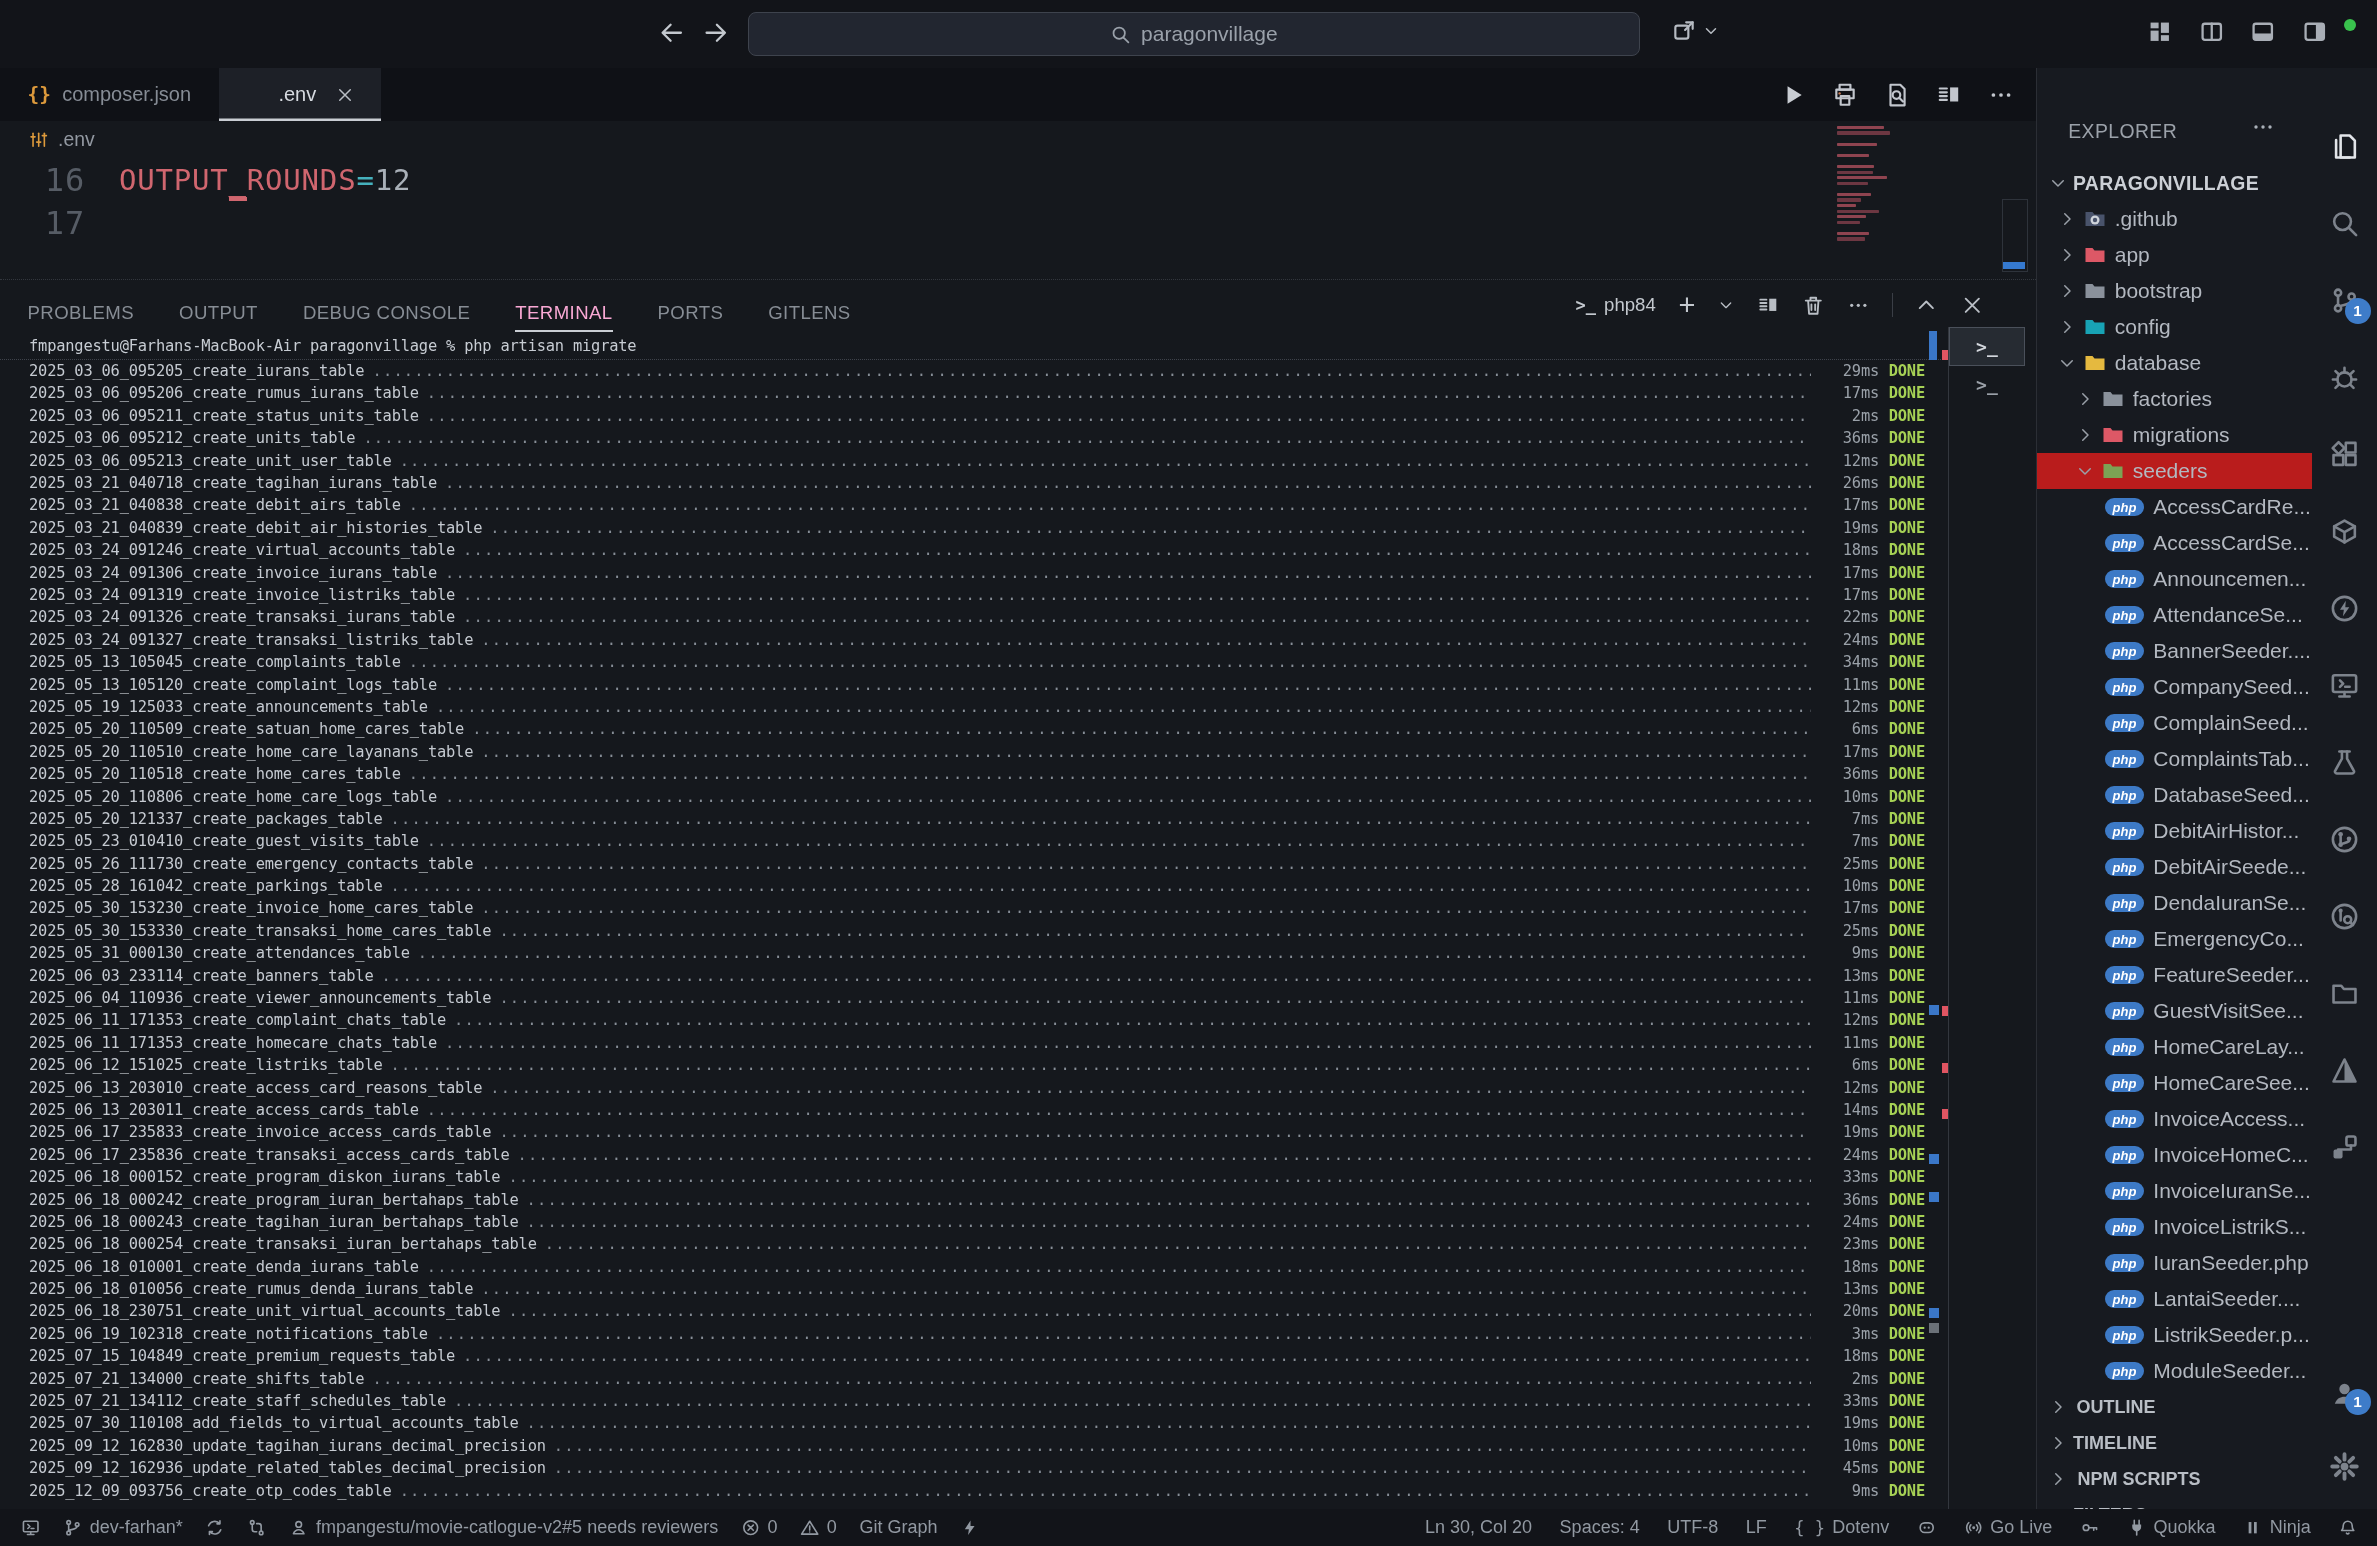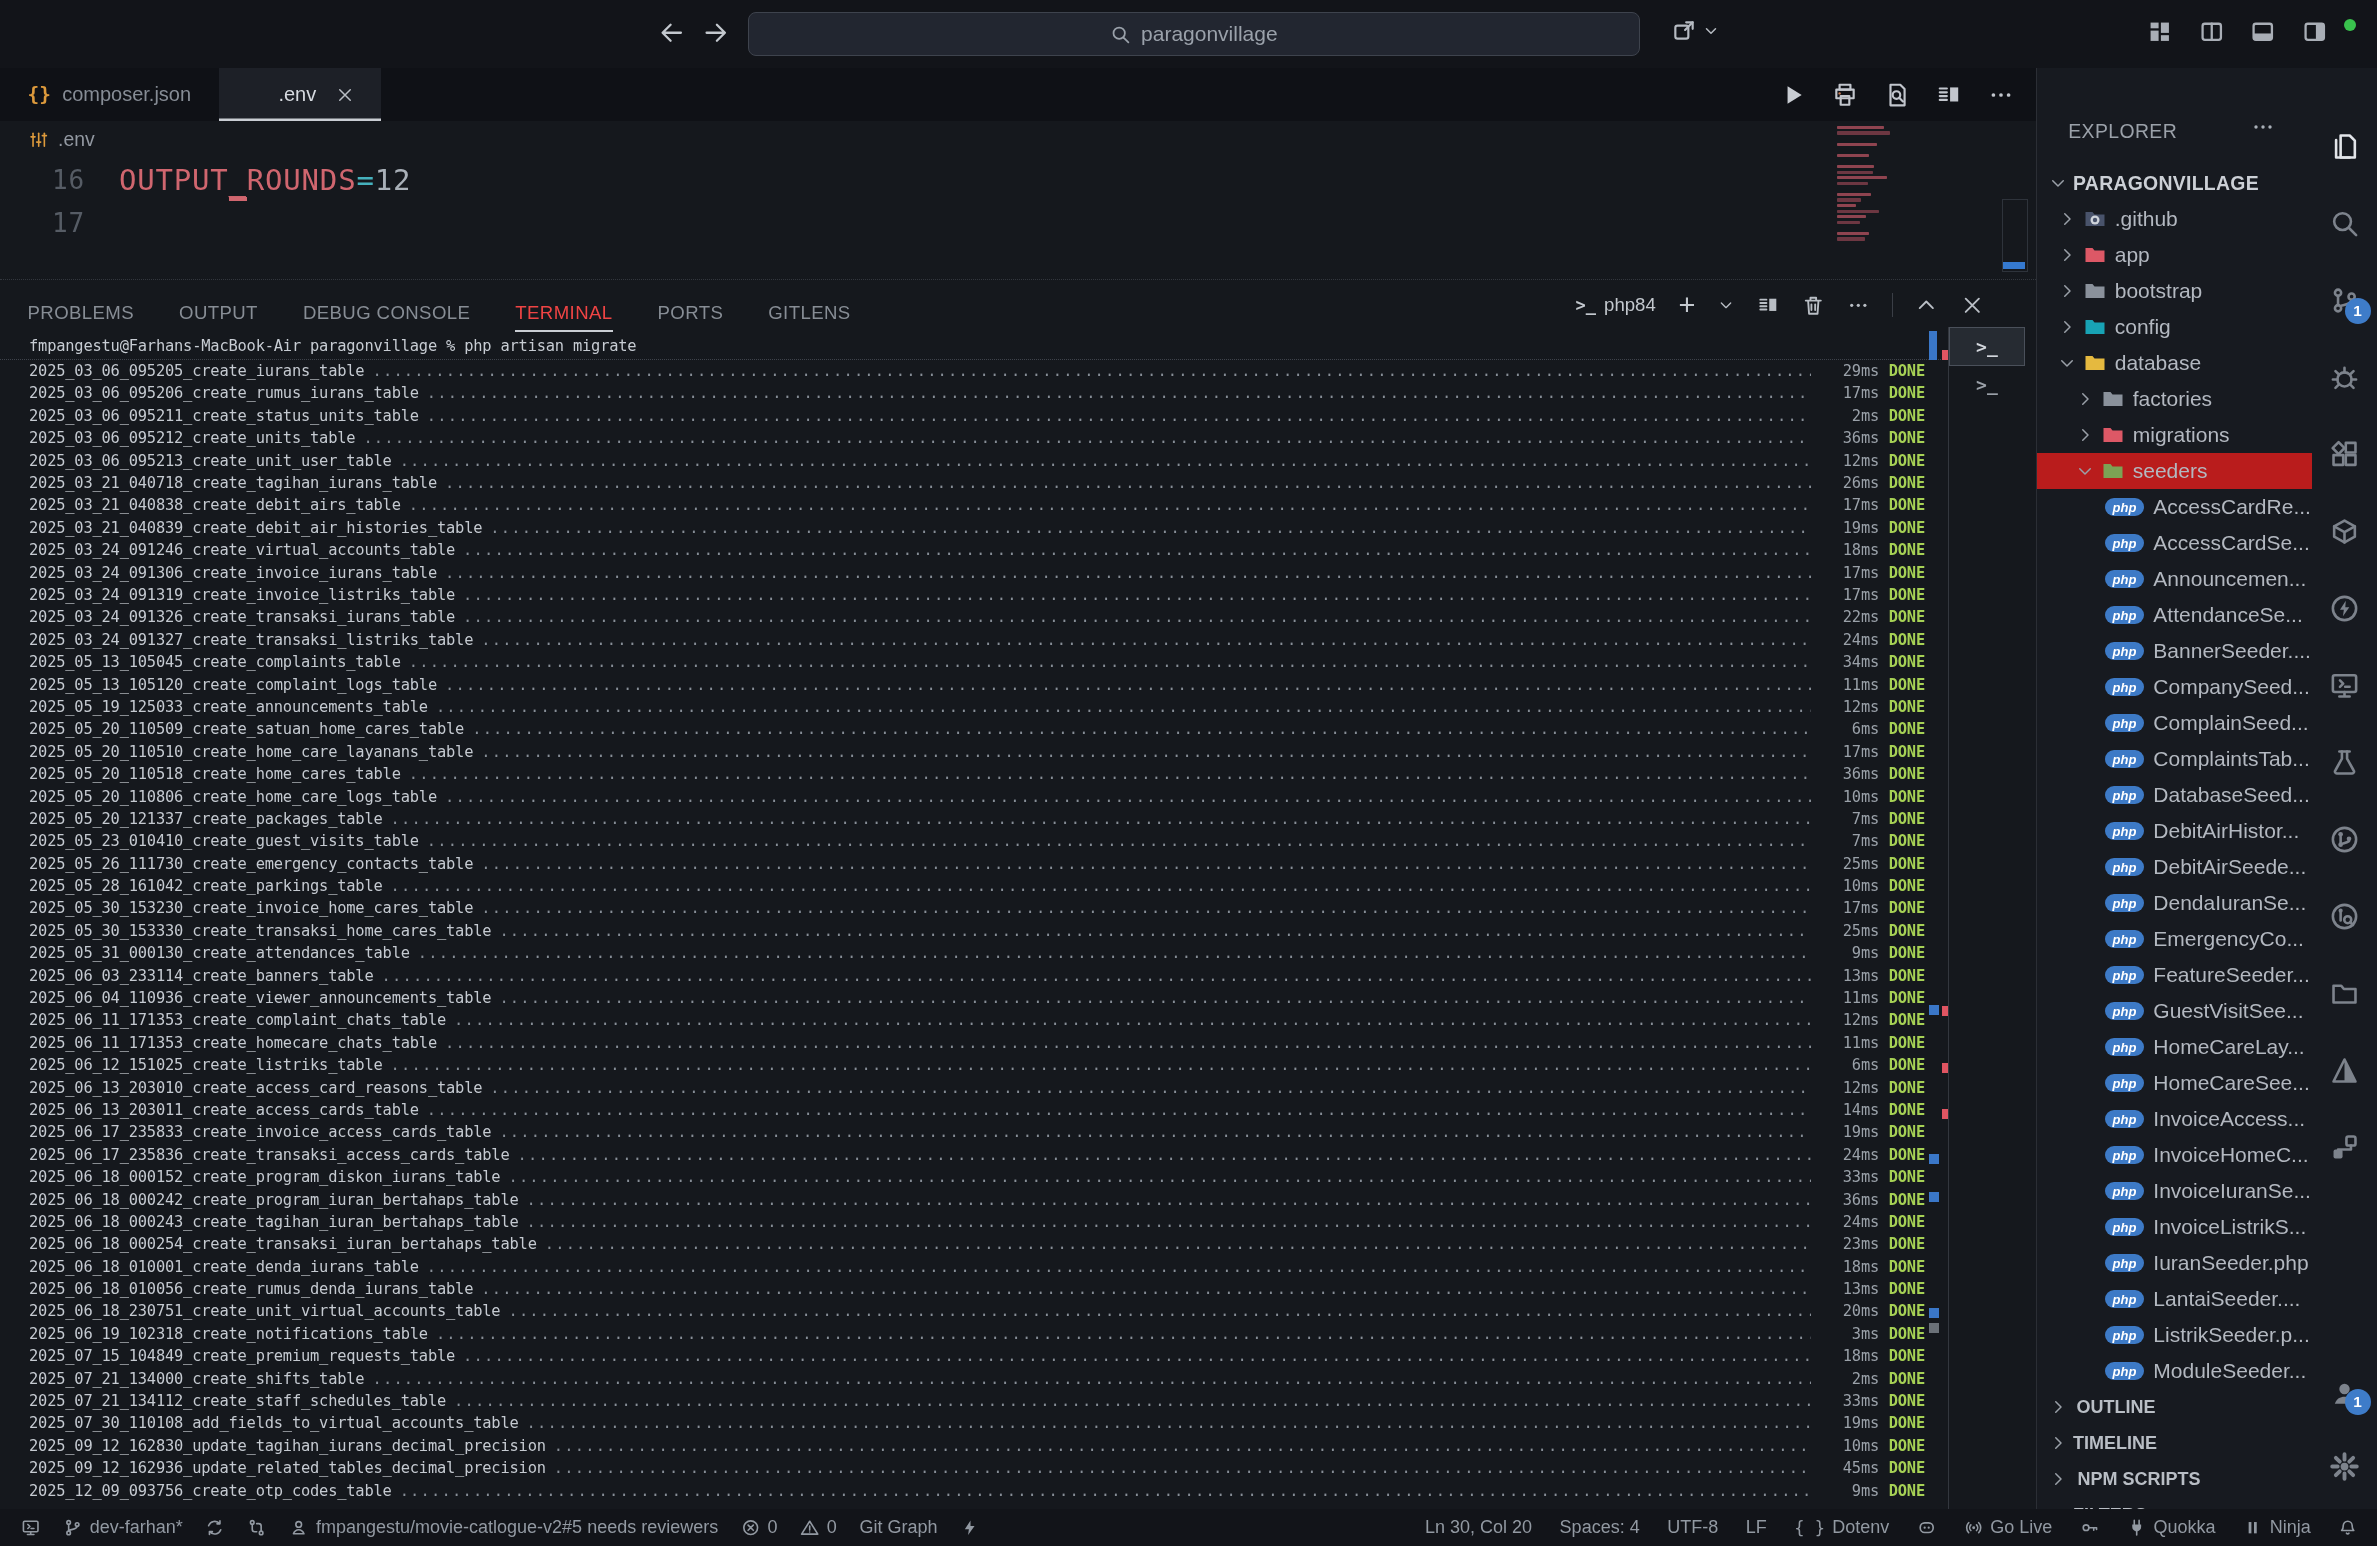--- a/index.html
+++ b/index.html
@@ -41,34 +41,34 @@
   .editor-actions .ic{width:26px;height:26px;}
   .editor-actions .run{color:#c9cdd3;}
   .printer-dot{fill:#cf7d52;stroke:none;}
 
   
   .editor-body{height:158px;position:relative;flex:0 0 auto;background:#15181d;}
   .breadcrumb{height:37px;display:flex;align-items:center;gap:9.7px;padding-left:29px;color:#9298a1;font-size:19.4px;}
   .breadcrumb .ic{width:19.4px;height:19.4px;color:#dd9a3c;}
   .code-line{display:flex;height:43px;align-items:center;font-size:29px;letter-spacing:0.8px;}
   .code-line .lnum{width:85px;text-align:right;padding-right:34px;color:#565c65;flex:0 0 auto;
-      font-family:"DejaVu Sans Mono",monospace;font-size:26px;}
+      font-family:"DejaVu Sans Mono",monospace;font-size:32px;}
   .code-line .ltext{white-space:pre;font-family:"DejaVu Sans Mono",monospace;}
   .seg-underline{box-shadow:0 4px 0 #d0666f;}
   .minimap{position:absolute;left:1837px;top:4.9px;width:60px;}
   .mm-line{margin-bottom:2.4px;border-radius:0.8px;}
   .mm-ruler{position:absolute;left:2002px;top:78px;width:24px;height:71px;border:0.8px solid #2e333b;}
   .mm-blue{position:absolute;left:2003px;top:141px;width:22px;height:7.3px;background:#3579cf;}
 
   
   .panel{flex:1 1 auto;border-top:1.6px dotted #33373e;display:flex;flex-direction:column;position:relative;background:#15181d;}
   .panel-header{height:50px;display:flex;align-items:flex-end;flex:0 0 auto;position:relative;}
   .panel-tabs{display:flex;gap:45px;padding-left:27.5px;}
   .ptab{font-size:18.6px;letter-spacing:0.4px;color:#878d95;position:relative;cursor:pointer;padding:6.5px 0;}
-  .ptab.active{color:#ef4444;}
+  .ptab.active{color:#f9a8d4;}
   .ptab.active:after{content:"";position:absolute;left:0;right:0;bottom:-1.6px;height:1.6px;background:#c9cdd3;}
   .panel-controls{position:absolute;right:53px;top:0;height:50px;display:flex;align-items:center;gap:22.6px;color:#b9bec5;}
   .panel-controls .ic{width:22.6px;height:22.6px;}
   .shell-label{display:flex;align-items:center;gap:8px;color:#c3c8ce;font-size:18.6px;}
   .shell-label .tprompt{font-family:"DejaVu Sans Mono",monospace;font-weight:bold;font-size:17px;}
   .pc-divider{width:0.8px;height:24px;background:#3a3e46;}
   .pc-plus{font-size:29px;line-height:1;color:#c3c8ce;font-weight:300;}
 
   
   .term-body{flex:1 1 auto;overflow:hidden;padding:4.9px 0 0 29px;position:relative;}

